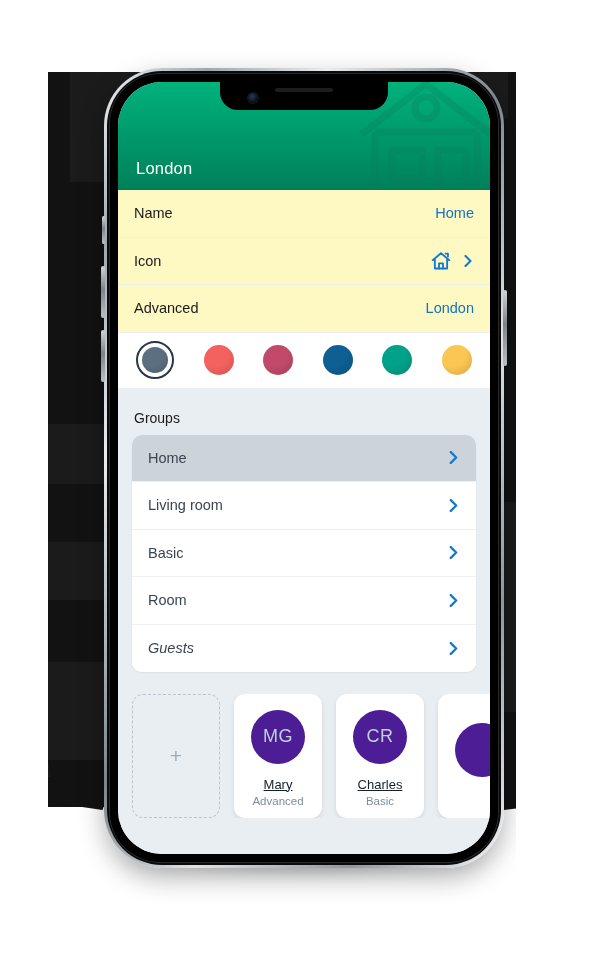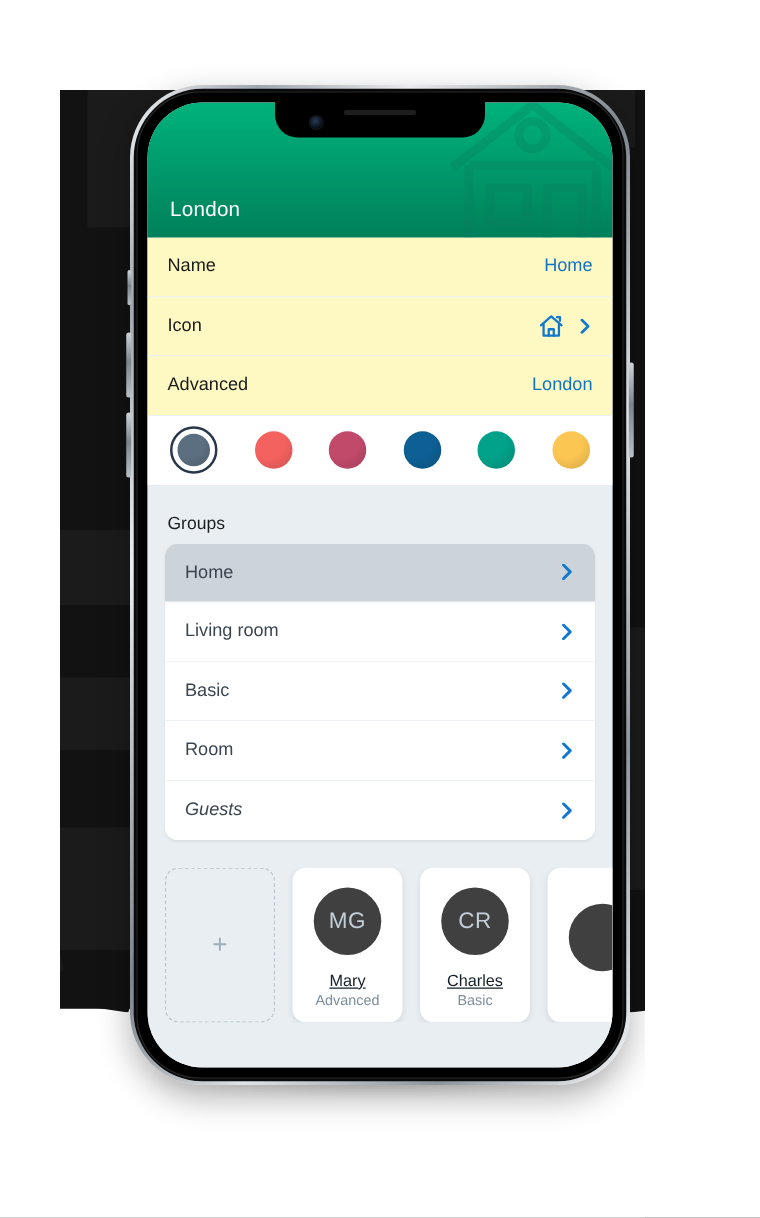--- a/index.html
+++ b/index.html
@@ -332,21 +332,21 @@
     flex-direction: column;
     align-items: center;
     justify-content: center;
     flex: 0 0 auto;
     padding-top: 4px;
   }
   .user-avatar {
     width: 54px;
     height: 54px;
     border-radius: 50%;
-    background: #404040;
+    background: #4c1d95;
     display: flex;
     align-items: center;
     justify-content: center;
     color: #c3ced8;
     font-size: 18px;
     letter-spacing: 0.5px;
     margin-bottom: 13px;
   }
   .user-name {
     font-size: 13px;

